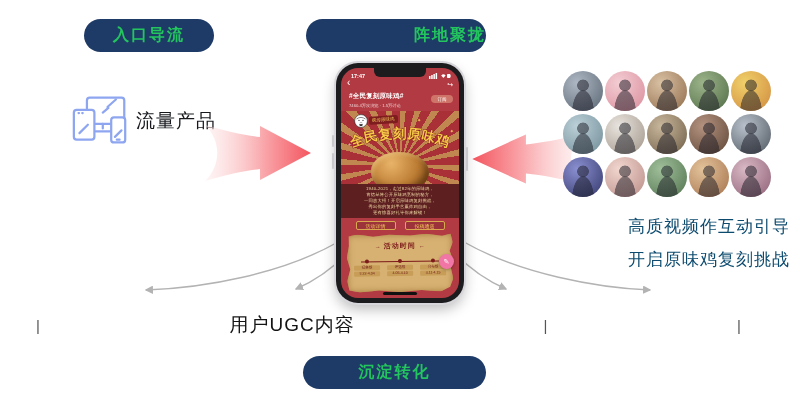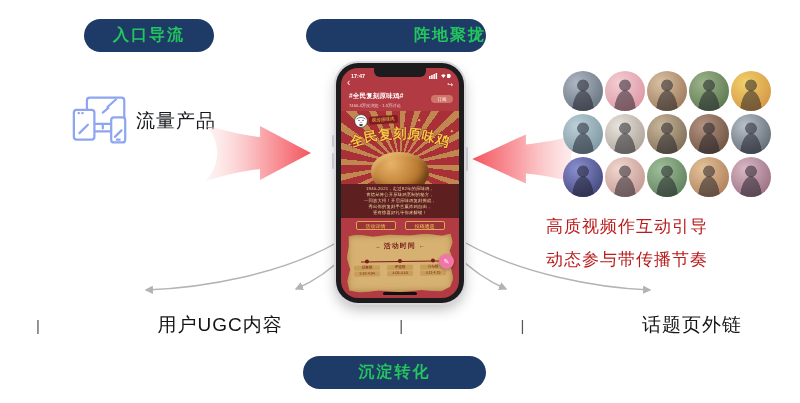--- a/index.html
+++ b/index.html
@@ -92,22 +92,22 @@
   .home-bar{position:absolute;bottom:3px;left:50%;transform:translateX(-50%);width:34px;height:3px;border-radius:2px;background:#111;}
 
   
   .avatar-grid{position:absolute;left:563px;top:71px;display:grid;grid-template-columns:repeat(5,40px);
                gap:3px 2px;z-index:2;}
   .avatar{position:relative;width:40px;height:40px;border-radius:50%;overflow:hidden;}
   .sil{position:absolute;inset:0;display:block;
        background:radial-gradient(circle at 50% 36%,rgba(25,25,35,.5) 0 17%,rgba(0,0,0,0) 19%),
                   radial-gradient(ellipse at 50% 108%,rgba(25,25,35,.5) 0 38%,rgba(0,0,0,0) 40%);}
 
-  .caption{position:absolute;left:546px;top:210px;width:244px;text-align:left;font-size:17px;
-           line-height:33px;color:#b91c1c;font-weight:500;letter-spacing:1px;}
+  .caption{position:absolute;left:546px;top:210px;width:244px;text-align:right;font-size:17px;
+           line-height:33px;color:#0c4a6e;font-weight:500;letter-spacing:1px;}
 
   
   .brow{position:absolute;left:36px;top:312px;width:706px;display:flex;align-items:center;
         justify-content:space-between;font-size:19px;color:#141414;font-weight:500;letter-spacing:1px;}
   .brow .sep{font-size:15px;color:#555;font-weight:400;}
 </style>
 </head>
 <body>
 
 <div class="canvas">
@@ -319,24 +319,23 @@
       <div class="avatar" style="background: radial-gradient(circle at 35% 30%, rgb(227, 195, 154), rgb(164, 113, 76));">
         <span class="sil"></span>
       </div>
       <div class="avatar" style="background: radial-gradient(circle at 35% 30%, rgb(217, 184, 196), rgb(141, 95, 117));">
         <span class="sil"></span>
       </div>
     </div>
 
   <div class="caption">
     <div>高质视频作互动引导</div>
-    <div>动态参与带传播节奏</div>
+    <div>开启原味鸡复刻挑战</div>
   </div>
 
   <div class="brow">
     <span class="sep">|</span>
     <span>用户UGC内容</span>
     <span class="sep">|</span>
     <span class="sep">|</span>
-    <span>话题页外链</span>
   </div>
 
 </div>
 
 </body></html>

